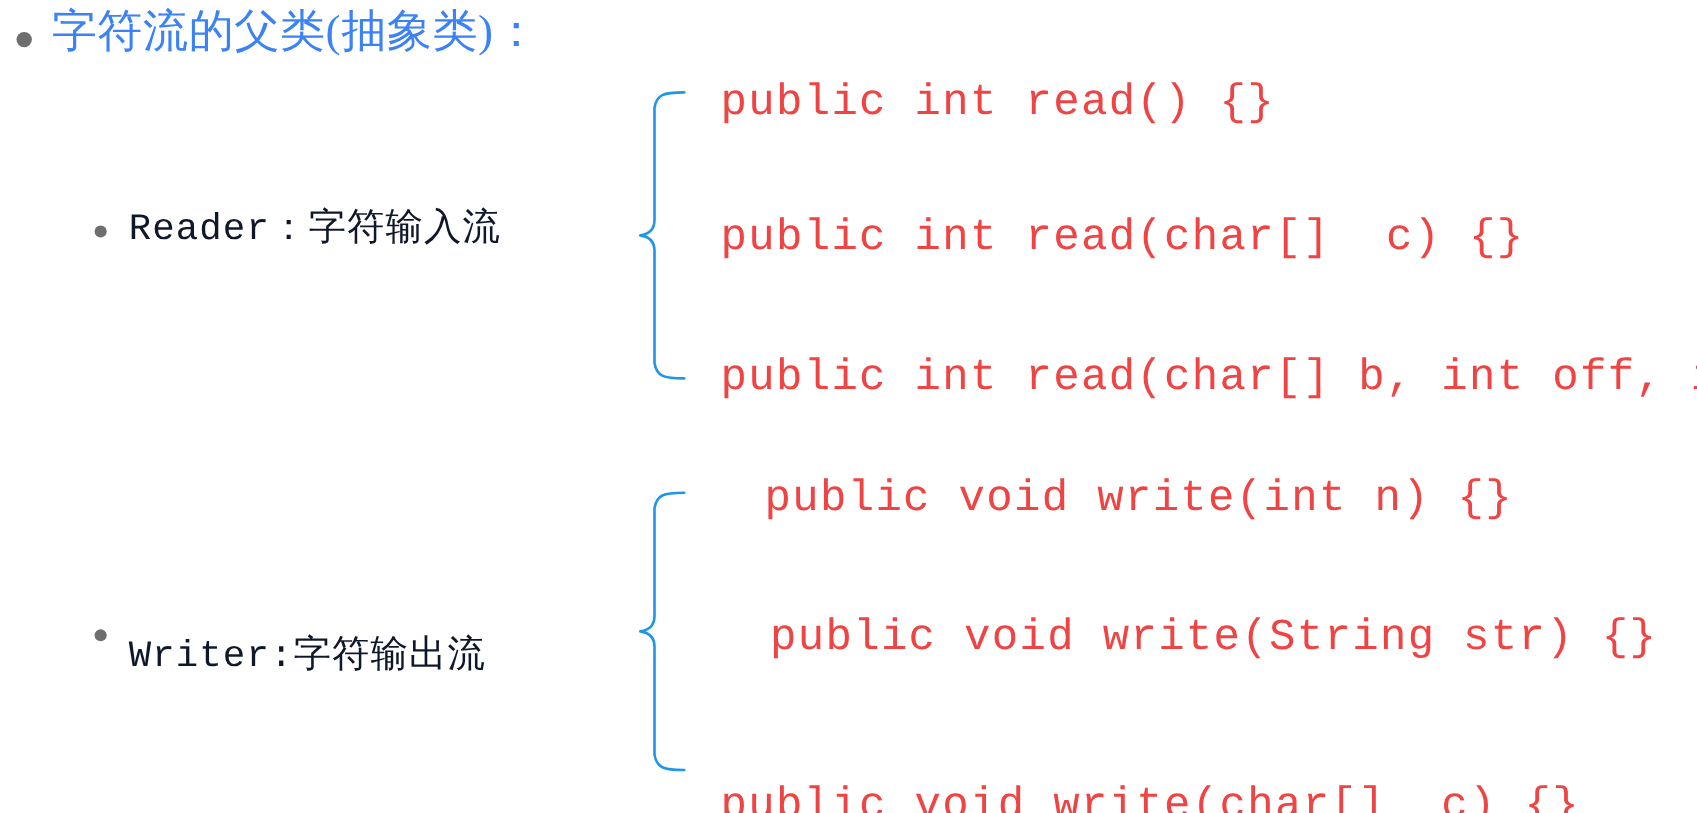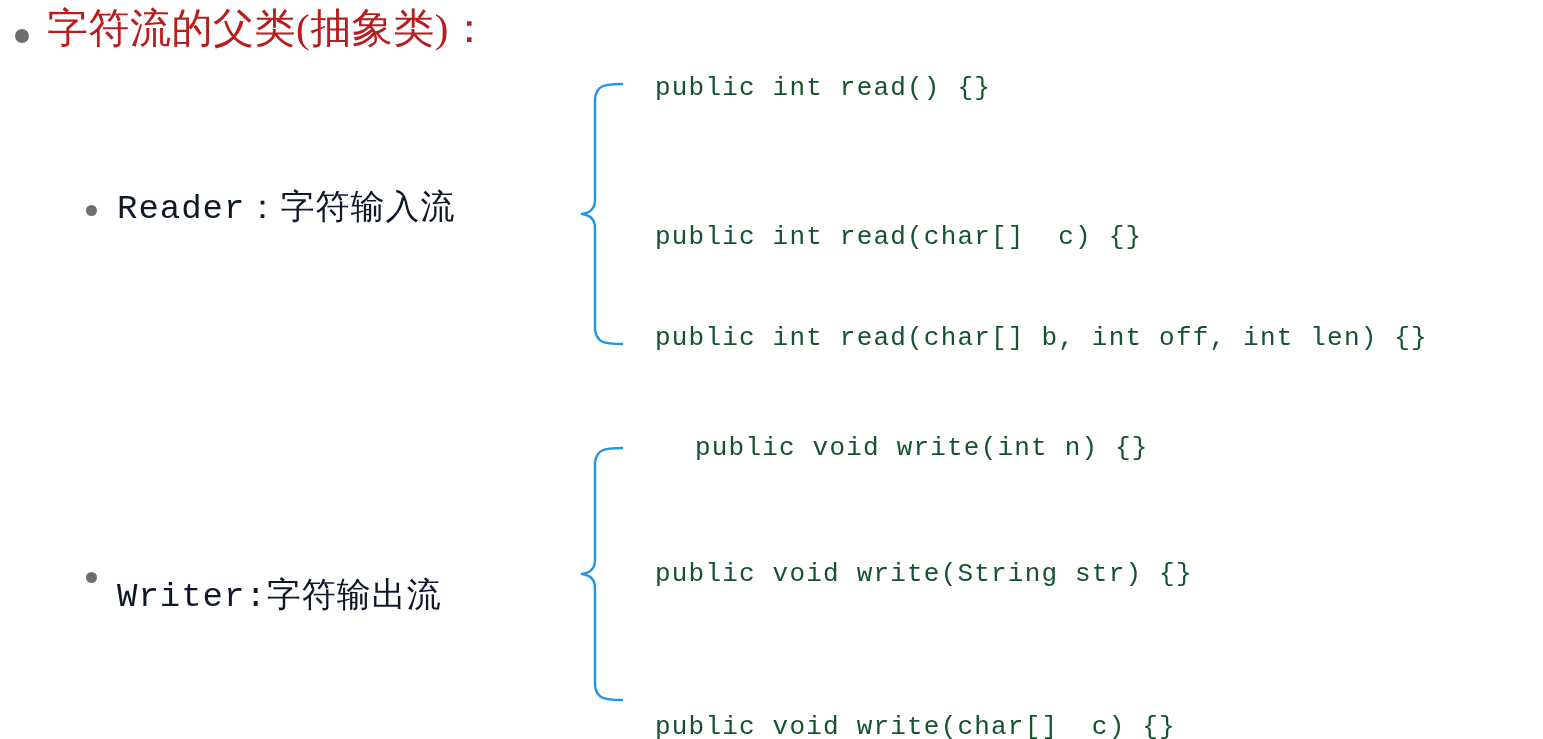--- a/index.html
+++ b/index.html
@@ -27,41 +27,41 @@
 
   
   .title {
     position: absolute;
     left: 47px;
     top: 8px;
     font-size: 41px;
     line-height: 1.0;
     letter-spacing: 0.5px;
     white-space: nowrap;
-    color: #b91c1c;
+    color: #3b82f6;
     font-family: "Liberation Serif", "DejaVu Serif", serif;
   }
   .subtitle {
     position: absolute;
     font-size: 34px;
     line-height: 1.0;
     white-space: nowrap;
     color: #0f172a;
     font-family: "Liberation Mono", "DejaVu Sans Mono", monospace;
     letter-spacing: 1px;
   }
 
   
   .code {
     position: absolute;
     left: 655px;
-    font-size: 26px;
+    font-size: 40px;
     line-height: 1.0;
     white-space: pre;
-    color: #14532d;
+    color: #ef4444;
     font-family: "Liberation Mono", "DejaVu Sans Mono", monospace;
     letter-spacing: 1.2px;
   }
 
   
   .brace {
     position: absolute;
     overflow: visible;
   }
   .brace path {
@@ -85,31 +85,31 @@
   <path d="M 65 6
            C 46 6, 40 8, 38 20
            L 38 122
            C 38 132, 32 135, 25 136
            C 32 137, 38 140, 38 150
            L 38 252
            C 40 264, 46 266, 65 266"></path>
 </svg>
 
 <div class="code" style="top:75px;">public int read() {}</div>
-<div class="code" style="top:197px;margin-top:27px;">public int read(char[]  c) {}</div>
+<div class="code" style="top:197px;">public int read(char[]  c) {}</div>
 <div class="code" style="top:325px;">public int read(char[] b, int off, int len) {}</div>
 
 <span class="bullet bullet-lvl2" style="left:86px; top:572px;"></span>
 <div class="subtitle" style="left:117px; top:580px;">Writer:字符输出流</div>
 
 <svg class="brace" width="70" height="270" viewBox="0 0 70 270" style="left:557px; top:442px;">
   <path d="M 65 6
            C 46 6, 40 8, 38 20
            L 38 118
            C 38 128, 32 131, 25 132
            C 32 133, 38 136, 38 146
            L 38 244
            C 40 256, 46 258, 65 258"></path>
 </svg>
 
 <div class="code" style="top:435px;margin-left:40px;">public void write(int n) {}</div>
-<div class="code" style="top:561px;">public void write(String str) {}</div>
+<div class="code" style="top:561px;margin-left:45px;">public void write(String str) {}</div>
 <div class="code" style="top:714px;">public void write(char[]  c) {}</div>
 
 </body></html>

